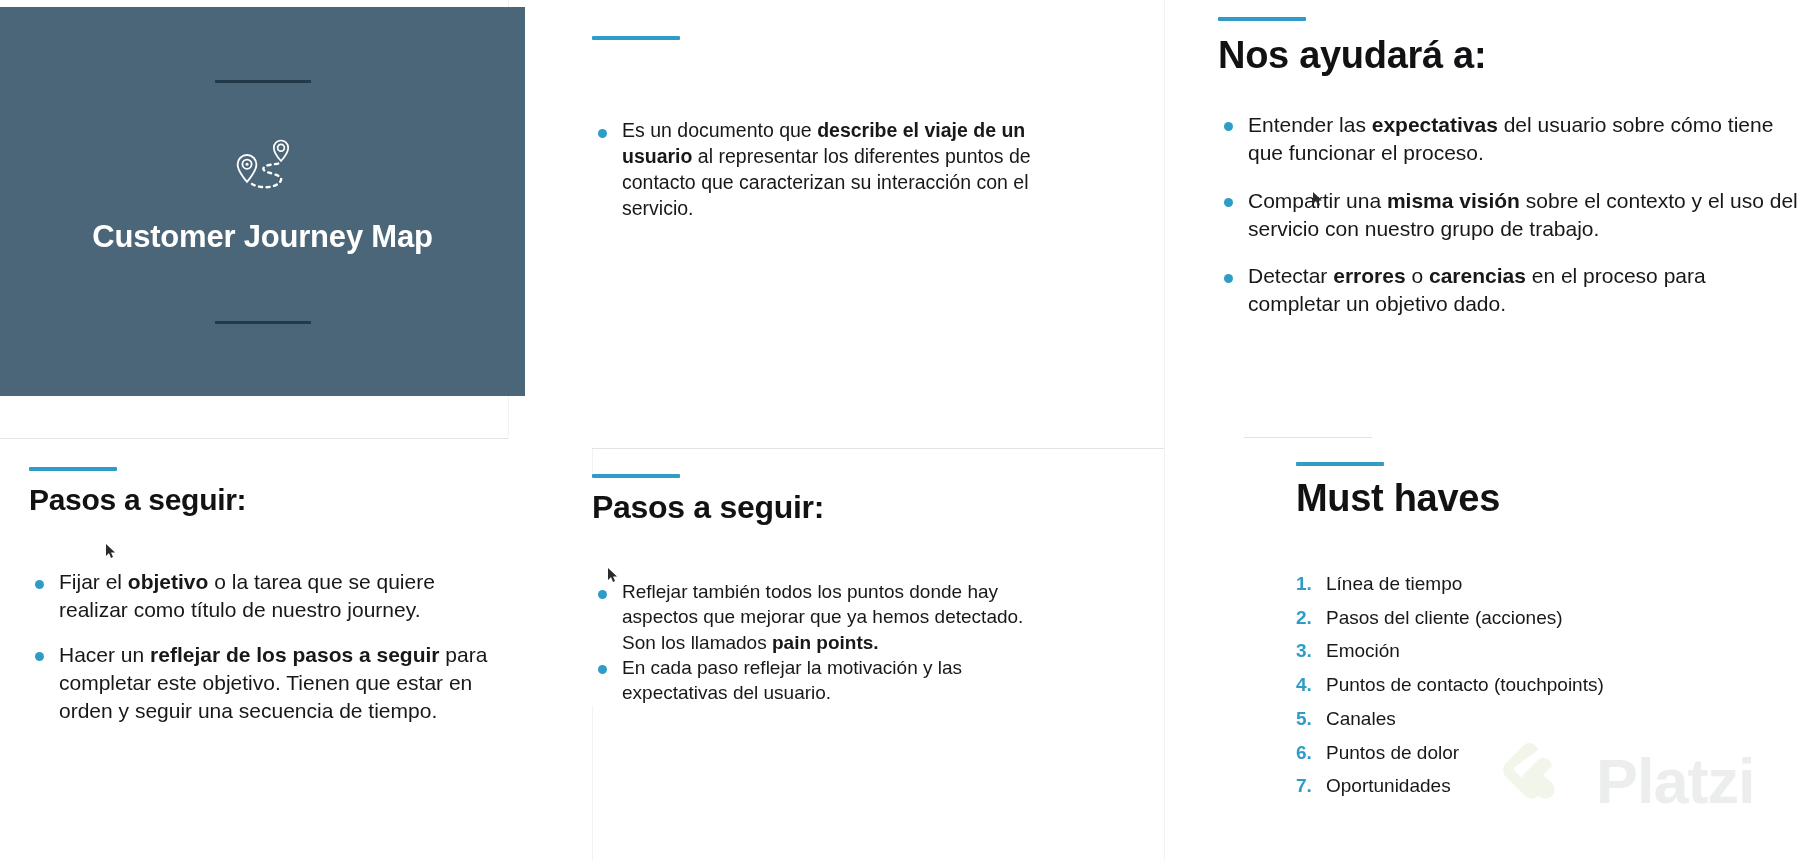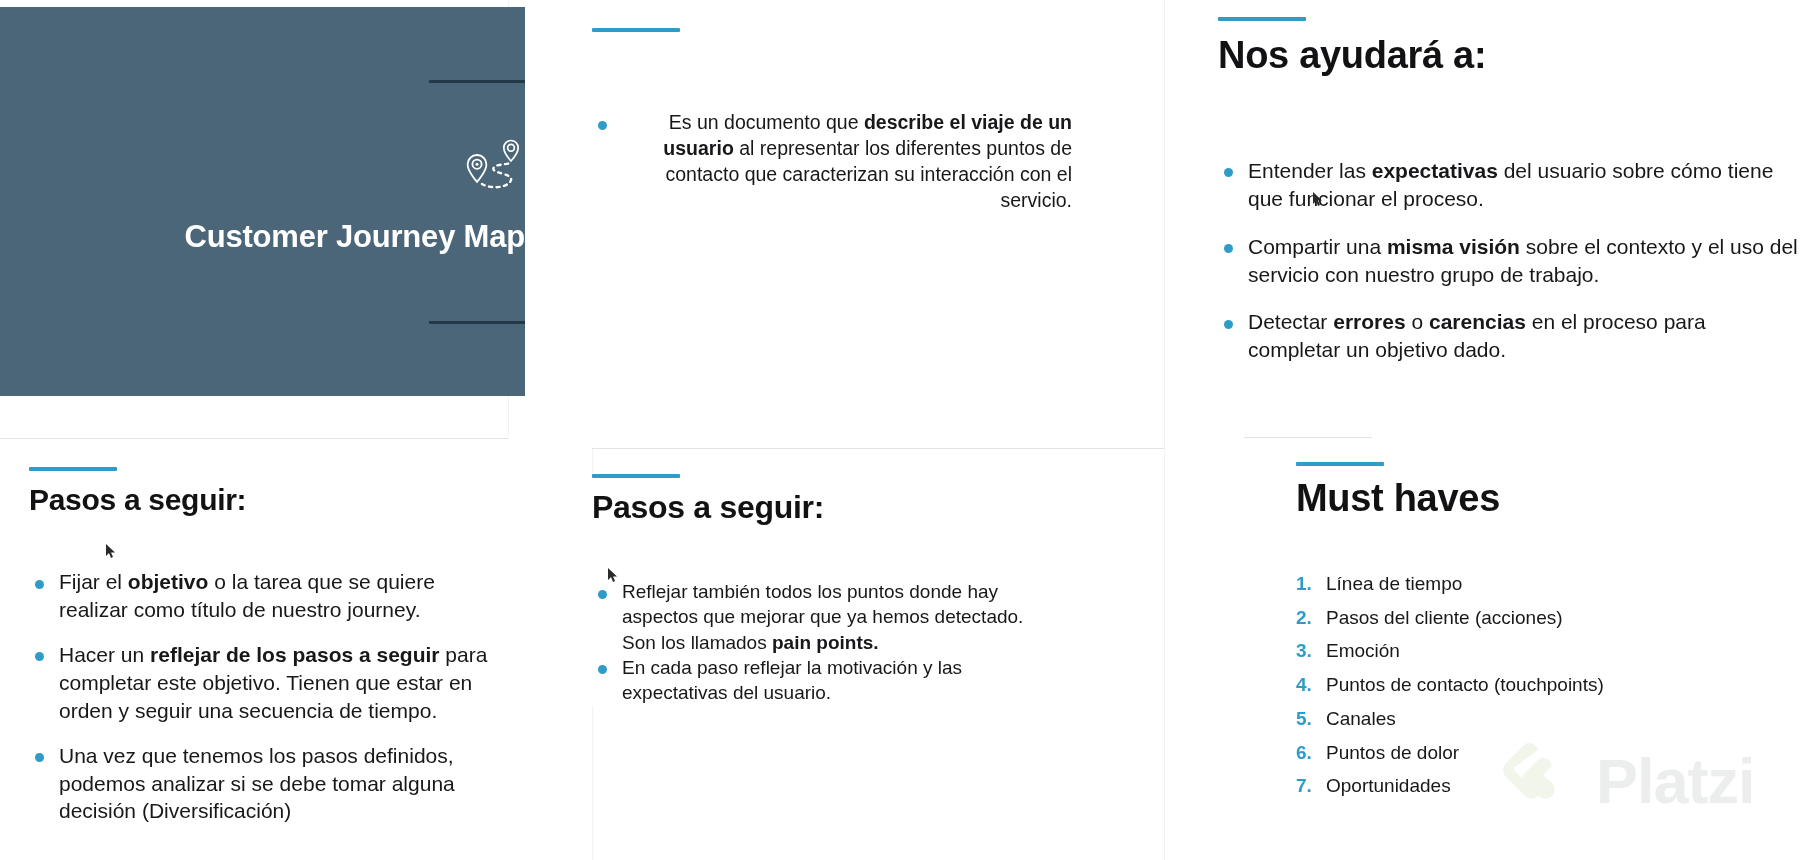--- a/index.html
+++ b/index.html
@@ -59,49 +59,49 @@
 
   .bullet-list li b { font-weight: bold; }
 
   
   .title-card {
     left: 0; top: 7px;
     width: 525px; height: 389px;
     background: #4c6679;
     display: flex;
     flex-direction: column;
-    align-items: flex-end;
+    align-items: center;
     justify-content: center;
   }
   .title-rule {
     width: 96px; height: 3px;
     background: #23394a;
   }
   .title-rule.top { margin-bottom: 56px; }
   .title-rule.bottom { margin-top: 66px; }
 
   .journey-icon { margin-bottom: 24px; }
 
   .title-card-heading {
     font-size: 31px;
     font-weight: bold;
     color: #ffffff;
     letter-spacing: -0.2px;
   }
 
   
-  .panel-top-mid { left: 592px; top: 28px; width: 480px; text-align: right; }
+  .panel-top-mid { left: 592px; top: 36px; width: 480px; }
   .panel-top-mid .accent-bar { margin-bottom: 78px; }
   .panel-top-mid .bullet-list { font-size: 19.5px; }
   .panel-top-mid .bullet-list li + li { margin-top: 19px; }
 
   
   .panel-top-right { left: 1218px; top: 17px; width: 580px; }
   .panel-top-right .accent-bar { margin-bottom: 14px; }
-  .panel-top-right .panel-title { font-size: 38px; margin-bottom: 80px; }
+  .panel-top-right .panel-title { font-size: 38px; margin-bottom: 34px; }
   .panel-top-right .bullet-list { font-size: 21px; }
   .panel-top-right .bullet-list li + li { margin-top: 20px; }
 
   
   .panel-bot-left { left: 29px; top: 467px; width: 465px; }
   .panel-bot-left .accent-bar { margin-bottom: 12px; }
   .panel-bot-left .panel-title { font-size: 30px; margin-bottom: 52px; }
   .panel-bot-left .bullet-list { font-size: 21px; margin-top: 43px; }
   .panel-bot-left .bullet-list li + li { margin-top: 17px; }
 
@@ -223,21 +223,20 @@
         <li><span>Detectar </span><b>errores</b><span> o </span><b>carencias</b><span> en el proceso para completar un objetivo dado.</span></li>
       </ul>
   </div>
 
   <div class="panel panel-bot-left">
     <div class="accent-bar"></div>
     <h2 class="panel-title">Pasos a seguir:</h2>
     <ul class="bullet-list">
         <li><span>Fijar el </span><b>objetivo</b><span> o la tarea que se quiere realizar como título de nuestro journey.</span></li>
         <li><span>Hacer un </span><b>reflejar de los pasos a seguir</b><span> para completar este objetivo. Tienen que estar en orden y seguir una secuencia de tiempo.</span></li>
-        <li><span>Una vez que tenemos los pasos definidos, podemos analizar si se debe tomar alguna decisión (Diversificación)</span></li>
       </ul>
   </div>
 
   <div class="panel panel-bot-mid">
     <div class="accent-bar"></div>
     <h2 class="panel-title">Pasos a seguir:</h2>
     <ul class="bullet-list">
         <li><span>Reflejar también todos los puntos donde hay aspectos que mejorar que ya hemos detectado. Son los llamados </span><b>pain points.</b></li>
         <li><span>En cada paso reflejar la motivación y las expectativas del usuario.</span></li>
       </ul>

